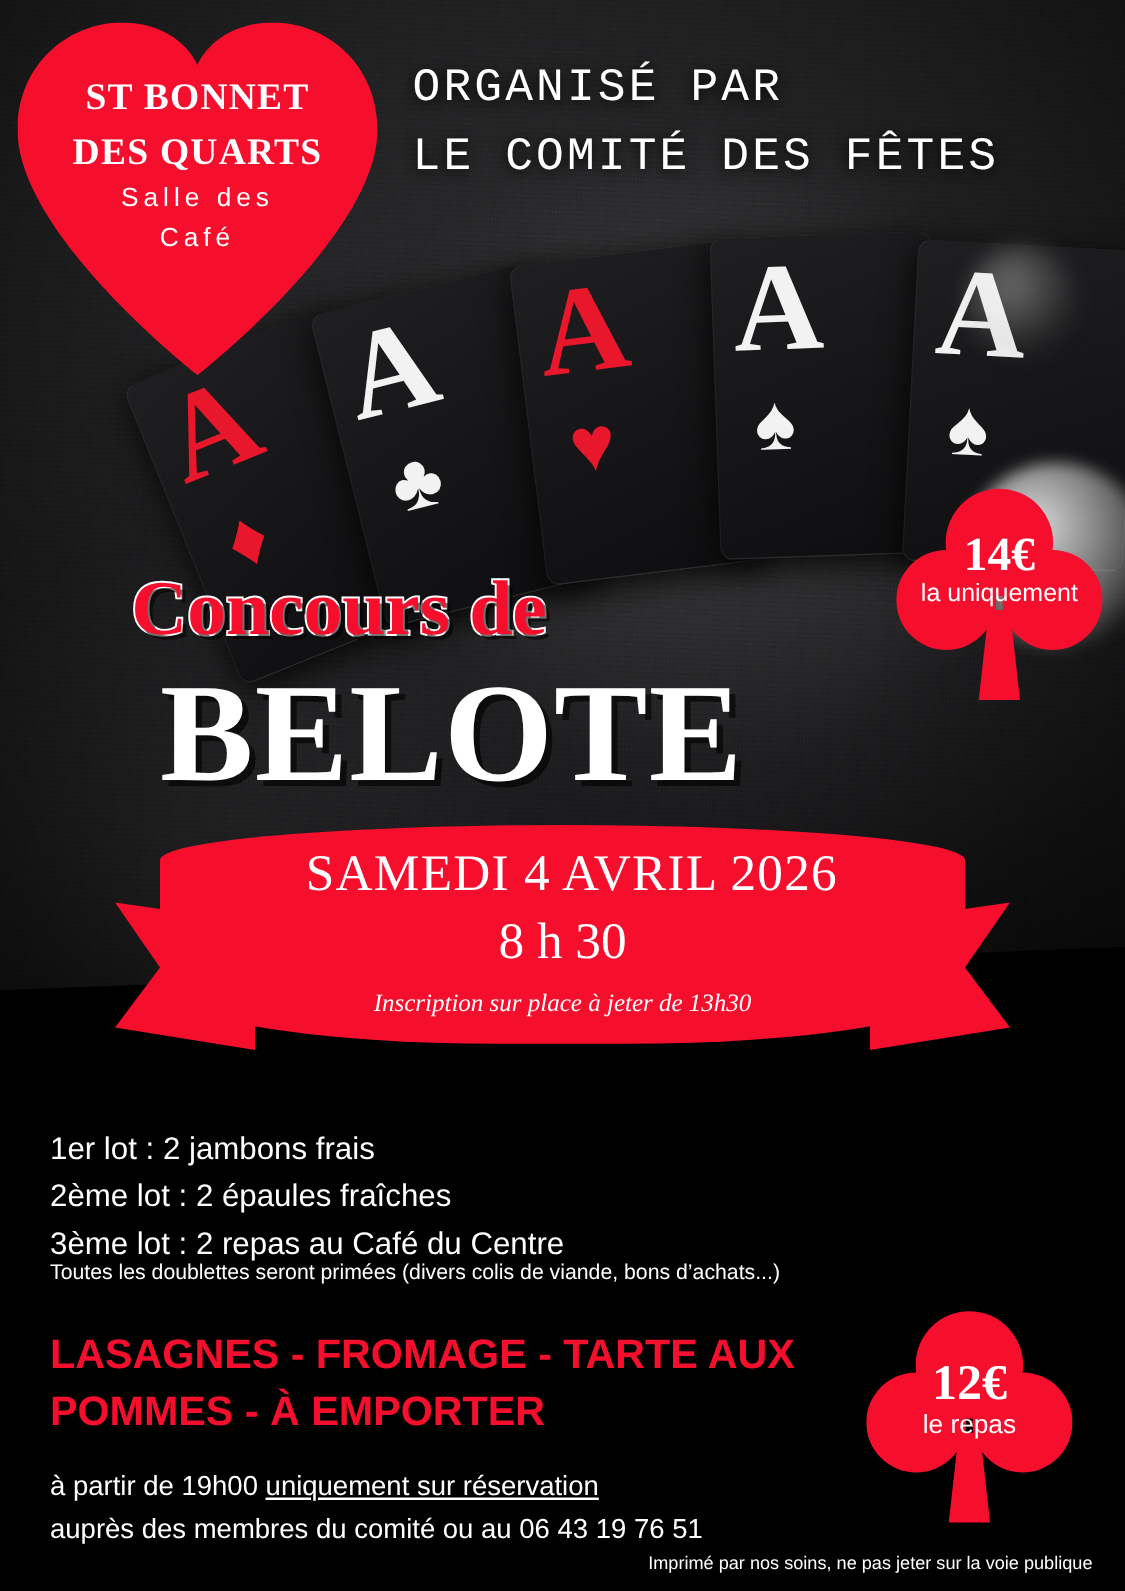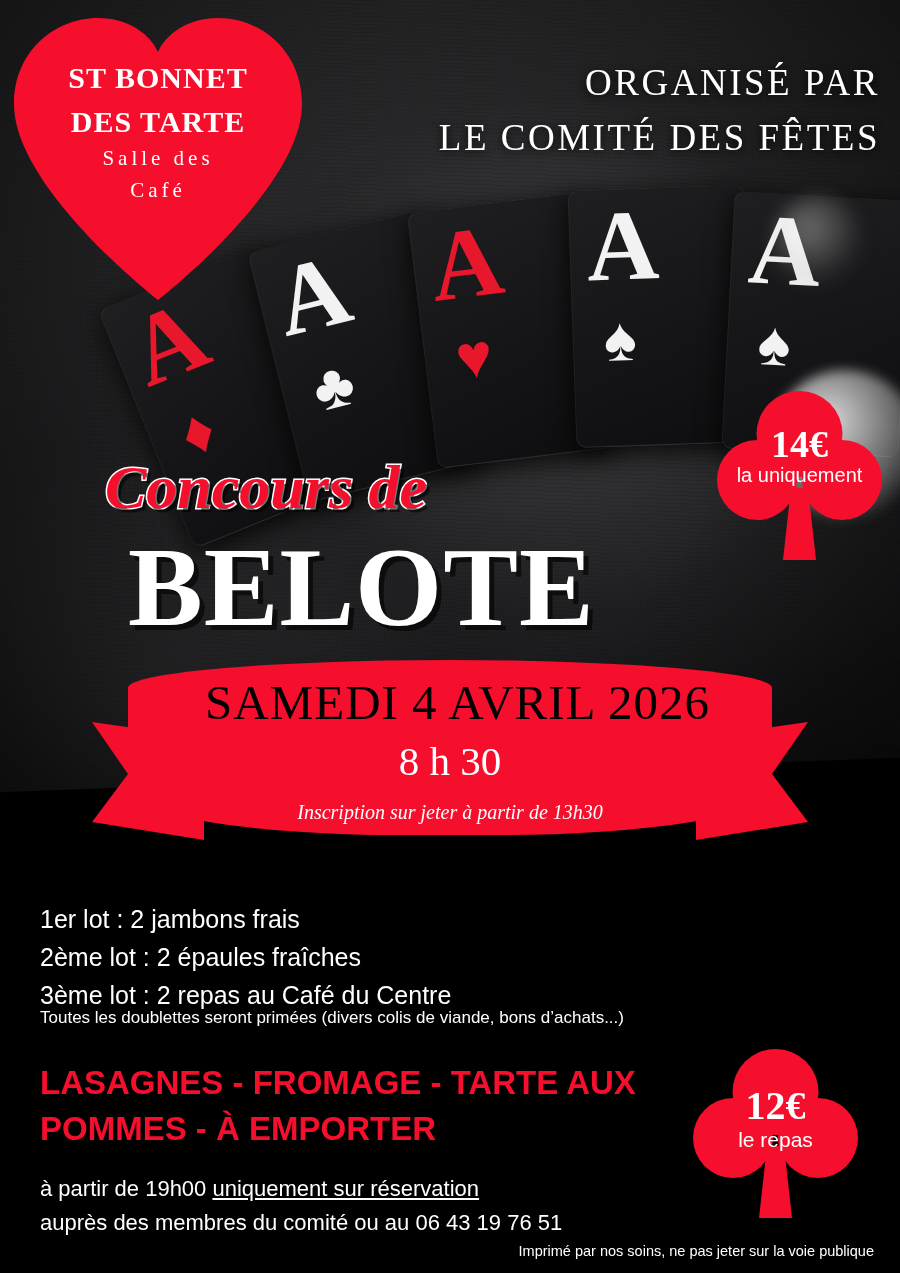--- a/index.html
+++ b/index.html
@@ -122,33 +122,33 @@
     text-align: center;
   }
   .heart-l1, .heart-l2 {
     font-family: "Liberation Serif", serif;
     font-weight: 700;
     font-size: 30px;
     letter-spacing: 1px;
     line-height: 1.45;
   }
   .heart-l3, .heart-l4 {
-    font-family: Liberation Serif, serif;
+    font-family: Liberation Sans, sans-serif;
     font-size: 21px;
     letter-spacing: 4px;
     line-height: 1.5;
   }
 
   
   .organiser {
     position: absolute;
-    left: 330px; top: 56px;
+    left: 330px; top: 44px;
     width: 550px;
-    text-align: right;
-    font-family: Liberation Serif, serif;
+    text-align: left;
+    font-family: Liberation Mono, monospace;
     font-size: 37px;
     letter-spacing: 2.5px;
     line-height: 1.48;
     text-shadow: 0 2px 10px rgba(0,0,0,0.9);
   }
 
   
   .club-badge { position: absolute; width: 165px; height: 175px; }
   .club-badge .club {
     position: absolute; inset: 0;
@@ -176,21 +176,20 @@
   .badge-repas { right: 42px; top: 1046px; }
   .badge-repas .amount { font-size: 40px; top: 36px; }
   .badge-repas .sub { font-size: 21px; top: 82px; }
 
   
   .title-1 {
     position: absolute;
     left: 105px; top: 452px;
     font-family: "Liberation Serif", serif;
     font-weight: 700;
-    font-style: italic;
     font-size: 62px;
     color: #f50f2d;
     letter-spacing: 0px;
     -webkit-text-stroke: 3px #ffffff;
     paint-order: stroke fill;
     text-shadow: 4px 4px 0 rgba(0,0,0,0.55);
   }
   .title-2 {
     position: absolute;
     left: 128px; top: 523px;
@@ -225,23 +224,23 @@
     background: #f50f2d;
     border-radius: 50% 50% 42% 42% / 16% 16% 26% 26%;
   }
   .ribbon .band-inner {
     position: absolute;
     left: 0; right: 0; top: 14px;
     text-align: center;
   }
   .ribbon .date {
     font-family: "Liberation Serif", serif;
-    font-size: 49px;
+    font-size: 41px;
     letter-spacing: 1px;
-    color: #000000;
+    color: #ffffff;
     margin-left: 15px;
   }
   .ribbon .hour {
     font-family: "Liberation Serif", serif;
     font-size: 41px;
     color: #fff;
     margin-top: 6px;
   }
   .ribbon .note {
     font-family: "Liberation Serif", serif;
@@ -324,21 +323,21 @@
 
   <div class="blur-chip"></div>
   <div class="blur-chip2"></div>
 
   <div class="bg-bottom"></div>
 
   <div class="heart-badge">
     <div class="heart-shape"></div>
     <div class="heart-text">
       <div class="heart-l1">ST BONNET</div>
-      <div class="heart-l2">DES TARTE</div>
+      <div class="heart-l2">DES QUARTS</div>
       <div class="heart-l3">Salle des</div>
       <div class="heart-l4">Café</div>
     </div>
   </div>
 
   <div class="organiser">
     <div>ORGANISÉ PAR</div>
     <div>LE COMITÉ DES FÊTES</div>
   </div>
 
@@ -358,21 +357,21 @@
   <div class="title-1">Concours de</div>
   <div class="title-2">BELOTE</div>
 
   <div class="ribbon">
     <div class="tail left"></div>
     <div class="tail right"></div>
     <div class="band">
       <div class="band-inner">
         <div class="date">SAMEDI 4 AVRIL 2026</div>
         <div class="hour">8 h 30</div>
-        <div class="note">Inscription sur jeter à partir de 13h30</div>
+        <div class="note">Inscription sur place à jeter de 13h30</div>
       </div>
     </div>
   </div>
 
   <div class="lots">
     <div>1er lot : 2 jambons frais</div>
     <div>2ème lot : 2 épaules fraîches</div>
     <div>3ème lot : 2 repas au Café du Centre</div>
   </div>
   <div class="primees">Toutes les doublettes seront primées (divers colis de viande, bons d’achats...)</div>

